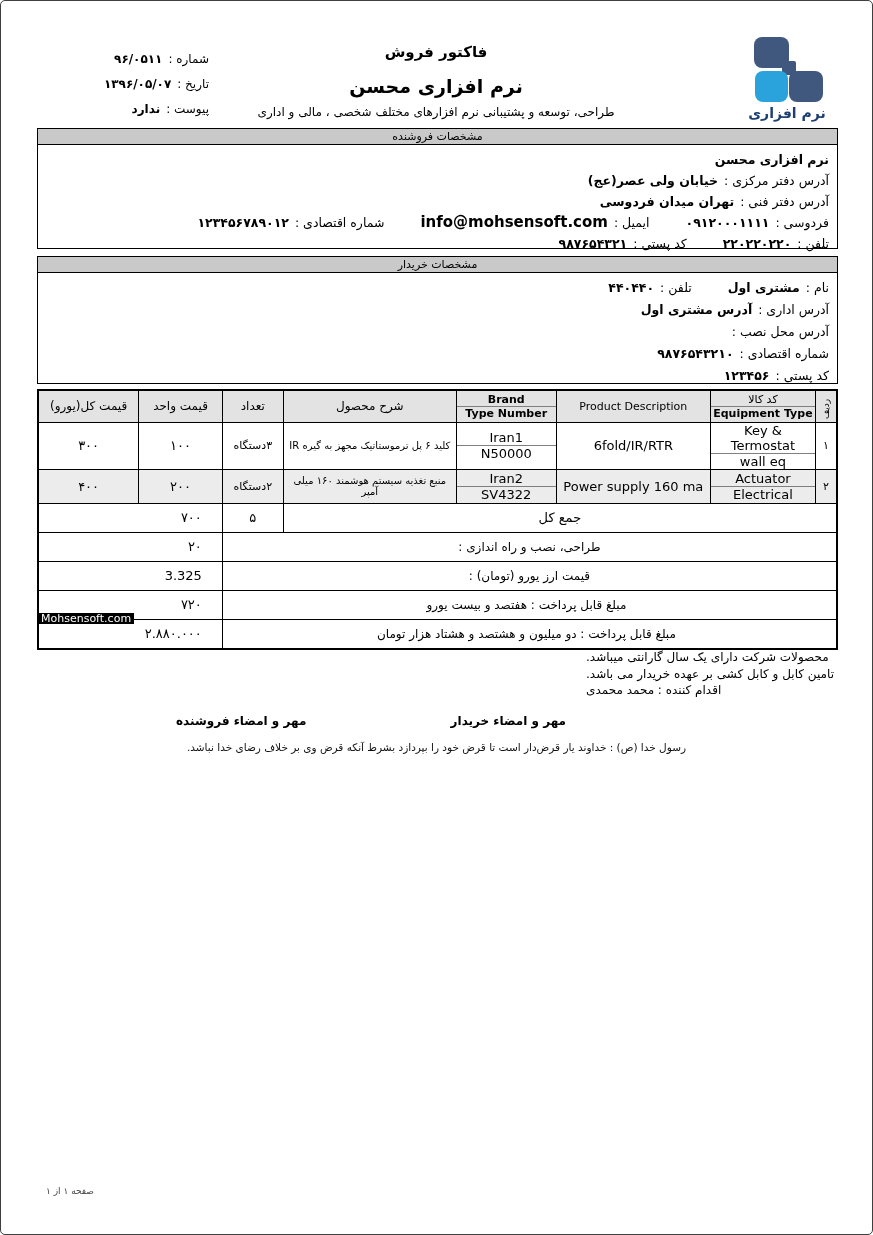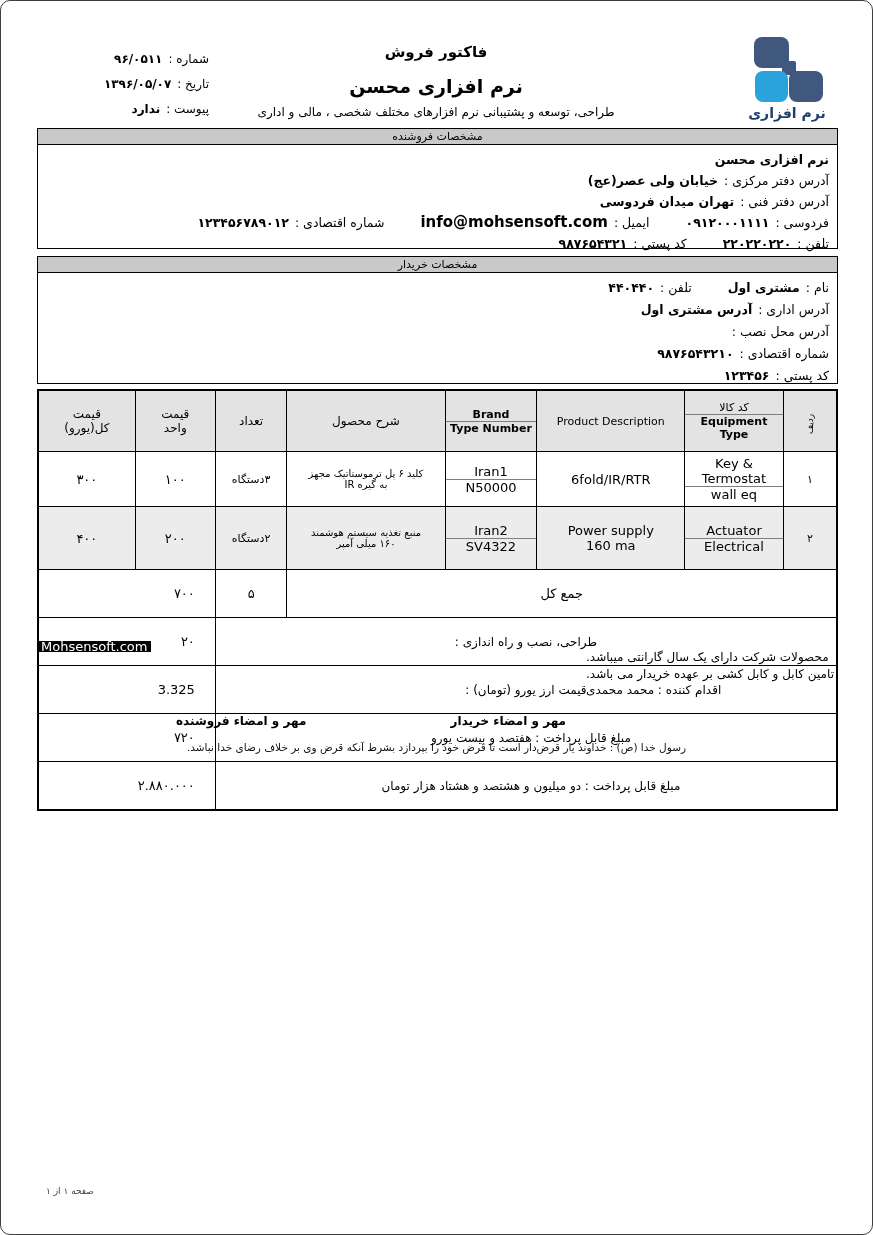--- a/index.html
+++ b/index.html
@@ -6,21 +6,21 @@
   html,body { background:#fff; }
   body {
     width: 873px; height: 1235px;
     font-family: "DejaVu Sans", sans-serif;
     color:#000;
     position: relative;
   }
   .page {
     position: absolute; inset: 0;
     border: 1px solid #3f3f3f;
-    border-radius: 10px;
+    border-radius: 5px;
     background: #fff;
     overflow: hidden;
   }
 
   
   .meta {
     position: absolute; top: 46px; left: 36px; width: 172px;
     direction: rtl; text-align: right; font-size: 12px;
   }
   .meta .line { height: 25px; line-height: 25px; }
@@ -73,21 +73,21 @@
     font-weight: bold; font-size: 15px; font-family: "DejaVu Sans", sans-serif;
   }
 
   
   table.items {
     position: absolute; top: 388px; left: 36px;
     width: 801px; border-collapse: collapse;
     border: 2px solid #000; direction: rtl;
   }
   table.items td, table.items th {
-    border: 1px solid #000; padding: 16px;
+    border: 1px solid #000; padding: 0;
     font-weight: normal; text-align: center; vertical-align: middle;
     overflow: hidden;
   }
   tr.hdr  { height: 32px; background: #e3e3e3; }
   tr.row1 { height: 34px; background: #ffffff; }
   tr.row2 { height: 34px; background: #ececec; }
   tr.sumr { height: 29px; background: #fff; }
   tr.sumr-last { height: 30px; background: #fff; }
 
   .fa-b { font-size: 12px; font-weight: bold; }
@@ -109,22 +109,22 @@
     font-size: 9px; white-space: nowrap;
   }
 
   .sum-label  { font-size: 13px; font-weight: bold; }
   .mid-label  { font-size: 12px; }
   .right-label{ font-size: 12px; text-align: center; padding-right: 6px !important; }
   .val  { text-align: right !important; padding-right: 20px !important; font-size: 13px; }
   .val-bold { font-weight: bold; }
 
   .watermark {
-    position: absolute; top: 640px; left: 37px;
-    background: #000; color: #fff; font-size: 13px;
+    position: absolute; top: 612px; left: 37px;
+    background: #000; color: #fff; font-size: 11px;
     padding: 1px 3px; line-height: 9px;
   }
 
   
   .notes {
     position: absolute; top: 648px; right: 38px; direction: rtl;
     text-align: left; font-size: 12px; line-height: 16.5px;
   }
   .sig-buyer {
     position: absolute; top: 713px; right: 306px;

